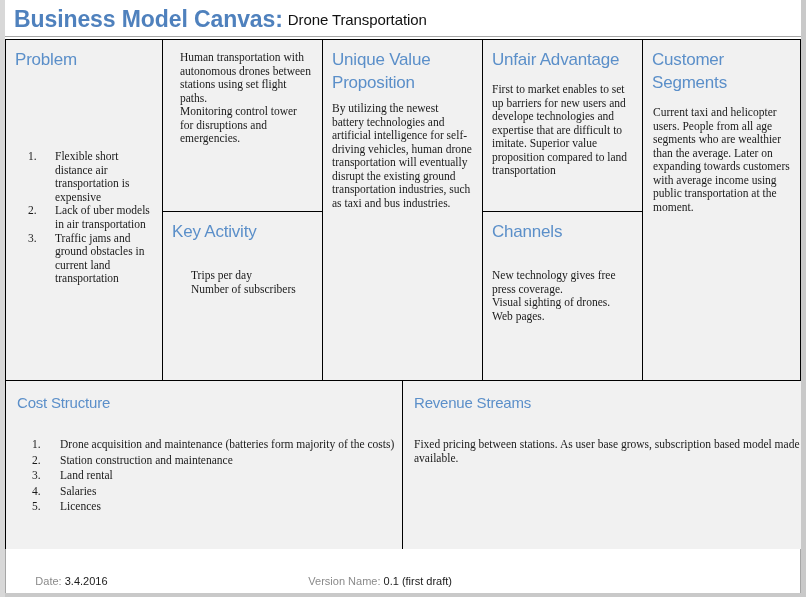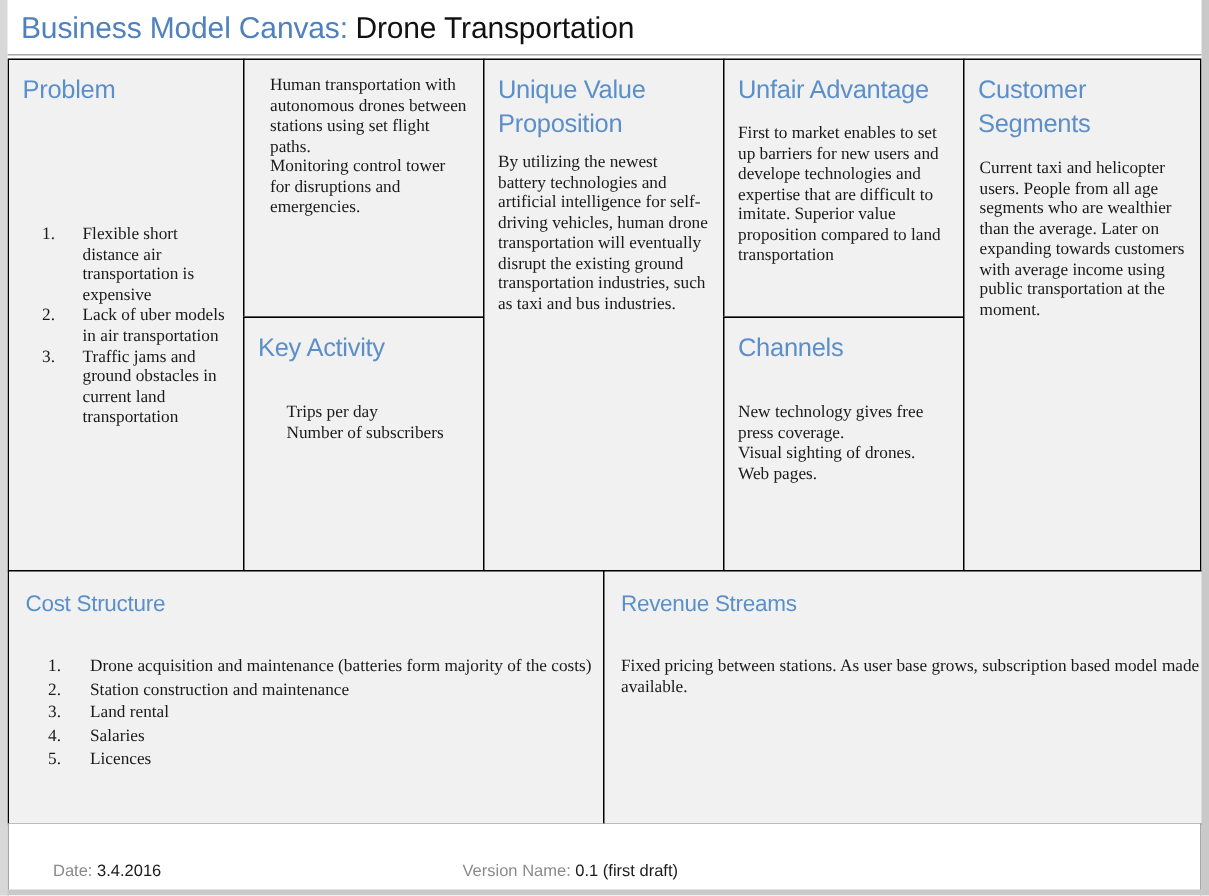--- a/index.html
+++ b/index.html
@@ -30,28 +30,28 @@
     width: 796px;
     height: 35px;
     border-bottom: 1px solid #a6a6a6;
     box-sizing: border-box;
     display: flex;
     align-items: center;
     background: #ffffff;
     padding-left: 9px;
   }
   .title-label {
-    font-size: 20px;
+    font-size: 23px;
     color: #4f81bd;
-    font-weight: normal;
+    font-weight: bold;
     letter-spacing: -0.1px;
     white-space: pre;
   }
   .title-value {
-    font-size: 20px;
+    font-size: 15px;
     color: #111111;
     font-weight: normal;
     letter-spacing: -0.1px;
     white-space: pre;
     padding-left: 5px;
   }
 
   
   .grid {
     position: absolute;

